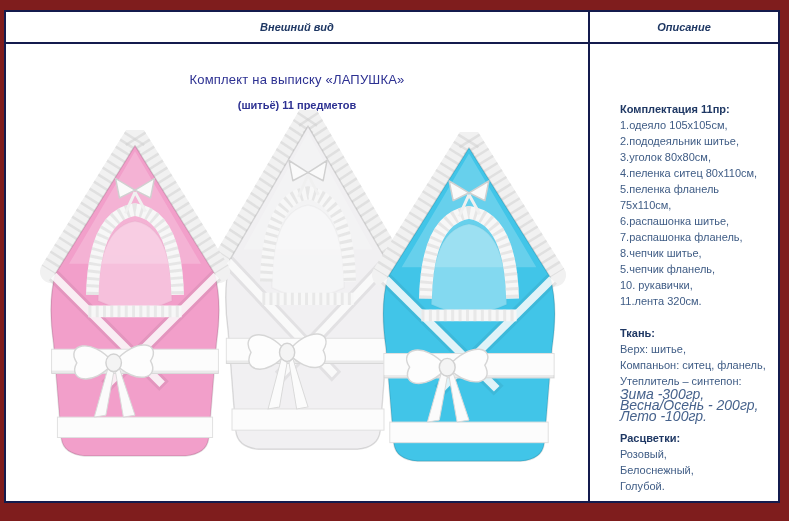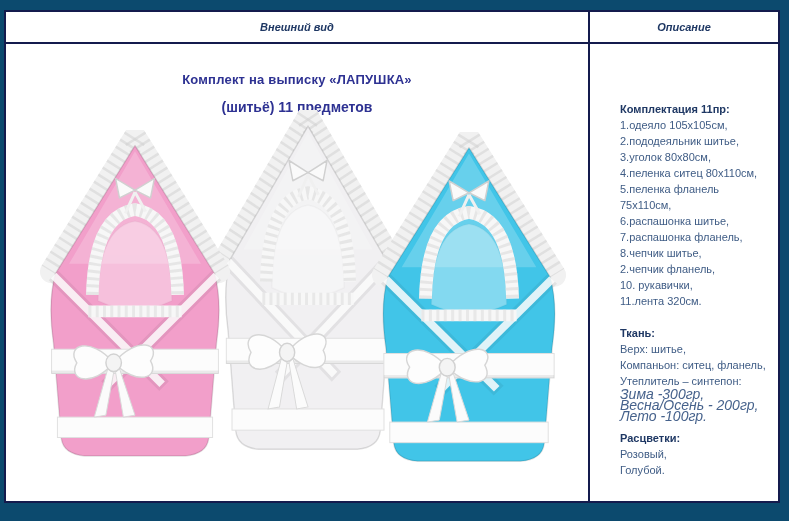--- a/index.html
+++ b/index.html
@@ -1,39 +1,39 @@
 <!DOCTYPE html>
 <html><head>
 <meta charset="utf-8">
 <style>
   * { margin:0; padding:0; box-sizing:border-box; }
   html,body { background:#ffffff; }
   body { font-family:"Liberation Sans", sans-serif; }
   .page {
     position:relative; width:789px; height:521px;
-    background:#0c4a6e; overflow:hidden;
+    background:#7f1d1d; overflow:hidden;
   }
   .sheet {
     position:absolute; left:4px; top:10px; width:776px; height:493px;
     border:2px solid #141b4d;
     display:grid;
     grid-template-columns:584px 1fr;
     grid-template-rows:32px 1fr;
   }
   .cell { background:#ffffff; position:relative; }
   .cell.hleft, .cell.bleft { border-right:2px solid #141b4d; }
   .cell.hleft, .cell.hright { border-bottom:2px solid #141b4d; }
   .hcell {
     display:flex; align-items:center; justify-content:center;
     font-style:italic; font-weight:bold; font-size:11px; color:#1f3864;
   }
   
   .title-block { text-align:center; padding-top:28px; }
-  .title { font-weight:bold; font-size:13px; color:#2d3192; letter-spacing:.2px; }
-  .subtitle { font-weight:bold; font-size:14px; color:#2d3192; margin-top:12px; }
+  .title { font-weight:normal; font-size:13px; color:#2d3192; letter-spacing:.2px; }
+  .subtitle { font-weight:bold; font-size:11px; color:#2d3192; margin-top:12px; }
   .photo { position:absolute; left:4px; top:66px; }
   
   .desc { padding:57px 8px 0 30px; font-size:11px; color:#3f5c85; line-height:16px; }
   .desc .h { font-weight:bold; color:#1f3864; }
   .desc .small { font-size:14px; font-style:italic; line-height:11px; color:#46628c; }
   .sp16 { height:16px; } .sp8 { height:8px; }
 </style>
 </head>
 <body>
 
@@ -104,32 +104,33 @@
       <div class="desc">
         <p class="h">Комплектация 11пр:</p>
         <p>1.одеяло 105х105см,</p>
         <p>2.пододеяльник шитье,</p>
         <p>3.уголок 80х80см,</p>
         <p>4.пеленка ситец 80х110см,</p>
         <p>5.пеленка фланель 75х110см,</p>
         <p>6.распашонка шитье,</p>
         <p>7.распашонка фланель,</p>
         <p>8.чепчик шитье,</p>
-        <p>2.чепчик фланель,</p>
+        <p>5.чепчик фланель,</p>
         <p>10. рукавички,</p>
         <p>11.лента 320см.</p>
         <div class="sp16"></div>
         <p class="h">Ткань:</p>
         <p>Верх: шитье,</p>
         <p>Компаньон: ситец, фланель,</p>
         <p>Утеплитель – синтепон:</p>
         <p class="small">Зима -300гр,</p>
         <p class="small">Весна/Осень - 200гр,</p>
         <p class="small">Лето -100гр.</p>
         <div class="sp8"></div>
         <p class="h">Расцветки:</p>
         <p>Розовый,</p>
+        <p>Белоснежный,</p>
         <p>Голубой.</p>
       </div>
     </div>
 
   </div>
 </div>
 
 </body></html>

